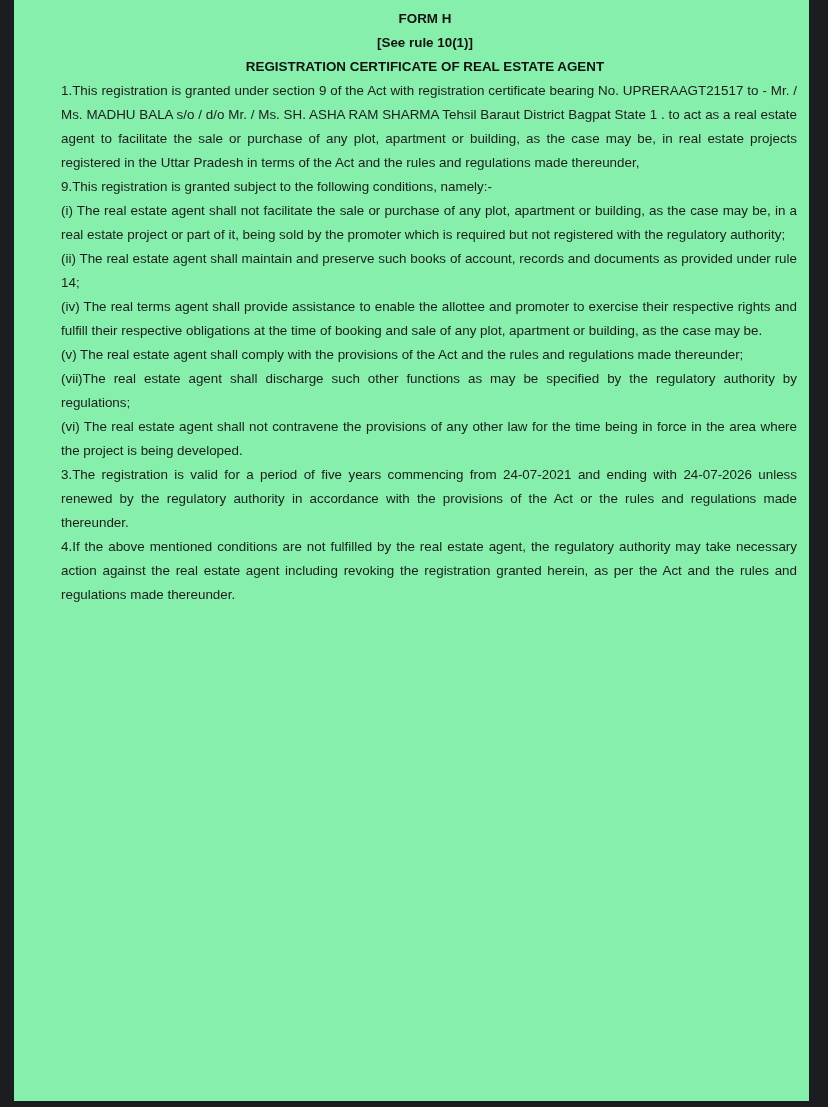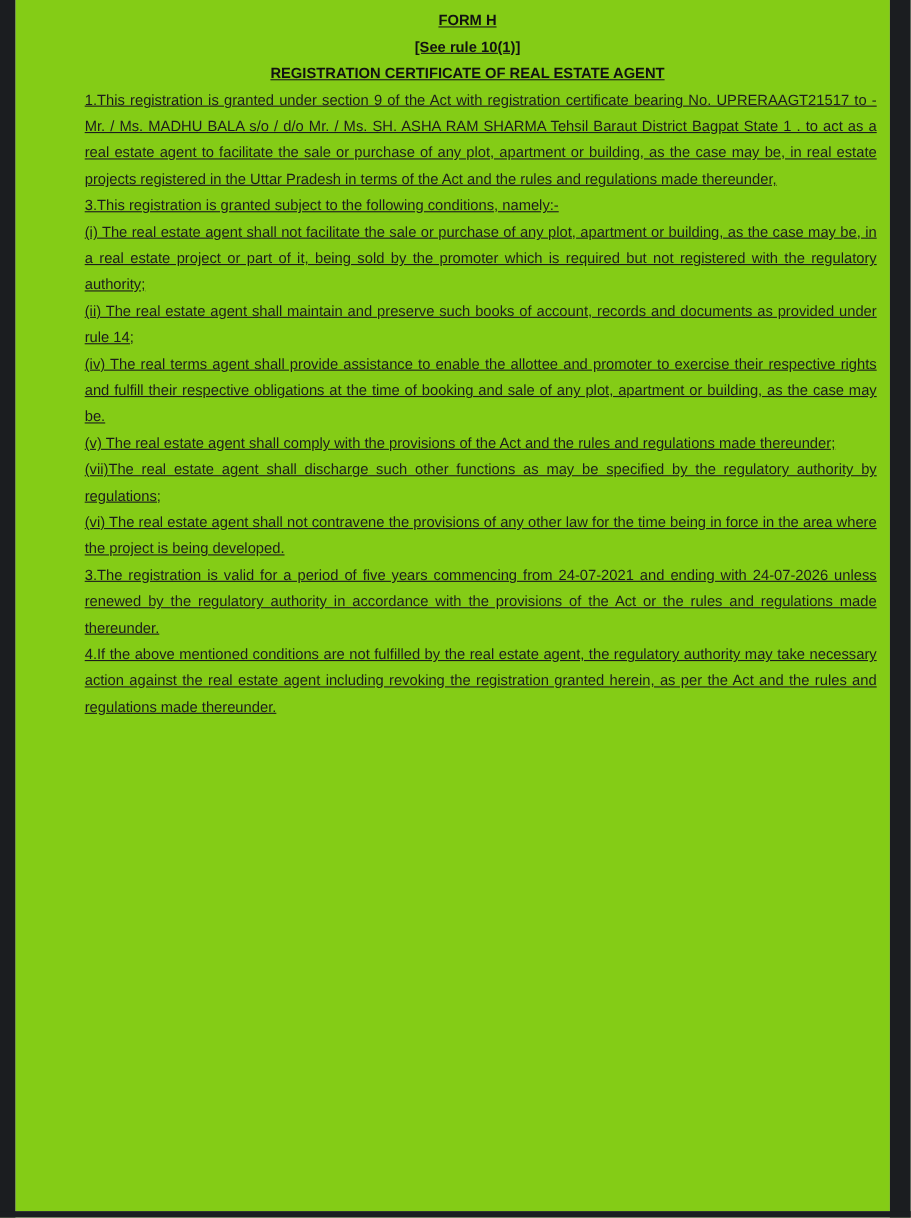--- a/index.html
+++ b/index.html
@@ -22,57 +22,56 @@
   .edge-left   { left: 0; top: 0; bottom: 0; width: 14px; }
   .edge-right  { right: 0; top: 0; bottom: 0; width: 19px; }
   .edge-bottom { left: 0; right: 0; bottom: 0; height: 6px; }
   .content {
     position: absolute;
     left: 14px;
     right: 19px;
     top: 0;
     bottom: 6px;
     box-sizing: border-box;
-    background: #84cc16;
+    background: #86efac;
     padding: 7px 12px 0 39px;
     color: #1c1c1c;
     font-size: 13.4px;
     line-height: 24px;
-    text-decoration: underline;
   }
   .heading {
     margin: 0;
     font-size: 13.4px;
     font-weight: bold;
     text-align: center;
     color: #111111;
   }
   .para {
-    margin: 0 0 0 24px;
+    margin: 0 0 0 8px;
     text-align: justify;
   }
   .footer-note {
     margin: 0;
     text-align: justify;
   }
 </style>
 </head>
 <body>
 
 <div class="edge edge-left"></div>
 <div class="edge edge-right"></div>
 <div class="edge edge-bottom"></div>
 
 <div class="content">
   <p class="heading">FORM H</p>
   <p class="heading">[See rule 10(1)]</p>
   <p class="heading">REGISTRATION CERTIFICATE OF REAL ESTATE AGENT</p>
 
   <p class="para">1.This registration is granted under section 9 of the Act with registration certificate bearing No. UPRERAAGT21517 to - Mr. / Ms. MADHU BALA s/o / d/o Mr. / Ms. SH. ASHA RAM SHARMA Tehsil Baraut District Bagpat State 1 . to act as a real estate agent to facilitate the sale or purchase of any plot, apartment or building, as the case may be, in real estate projects registered in the Uttar Pradesh in terms of the Act and the rules and regulations made thereunder,</p>
-  <p class="para">3.This registration is granted subject to the following conditions, namely:-</p>
+  <p class="para">9.This registration is granted subject to the following conditions, namely:-</p>
 
   <p class="para">(i) The real estate agent shall not facilitate the sale or purchase of any plot, apartment or building, as the case may be, in a real estate project or part of it, being sold by the promoter which is required but not registered with the regulatory authority;</p>
   <p class="para">(ii) The real estate agent shall maintain and preserve such books of account, records and documents as provided under rule 14;</p>
   <p class="para">(iv) The real terms agent shall provide assistance to enable the allottee and promoter to exercise their respective rights and fulfill their respective obligations at the time of booking and sale of any plot, apartment or building, as the case may be.</p>
   <p class="para">(v) The real estate agent shall comply with the provisions of the Act and the rules and regulations made thereunder;</p>
   <p class="para">(vii)The real estate agent shall discharge such other functions as may be specified by the regulatory authority by regulations;</p>
   <p class="para">(vi) The real estate agent shall not contravene the provisions of any other law for the time being in force in the area where the project is being developed.</p>
 
   <p class="para">3.The registration is valid for a period of five years commencing from 24-07-2021 and ending with 24-07-2026 unless renewed by the regulatory authority in accordance with the provisions of the Act or the rules and regulations made thereunder.</p>
   <p class="para">4.If the above mentioned conditions are not fulfilled by the real estate agent, the regulatory authority may take necessary action against the real estate agent including revoking the registration granted herein, as per the Act and the rules and regulations made thereunder.</p>

